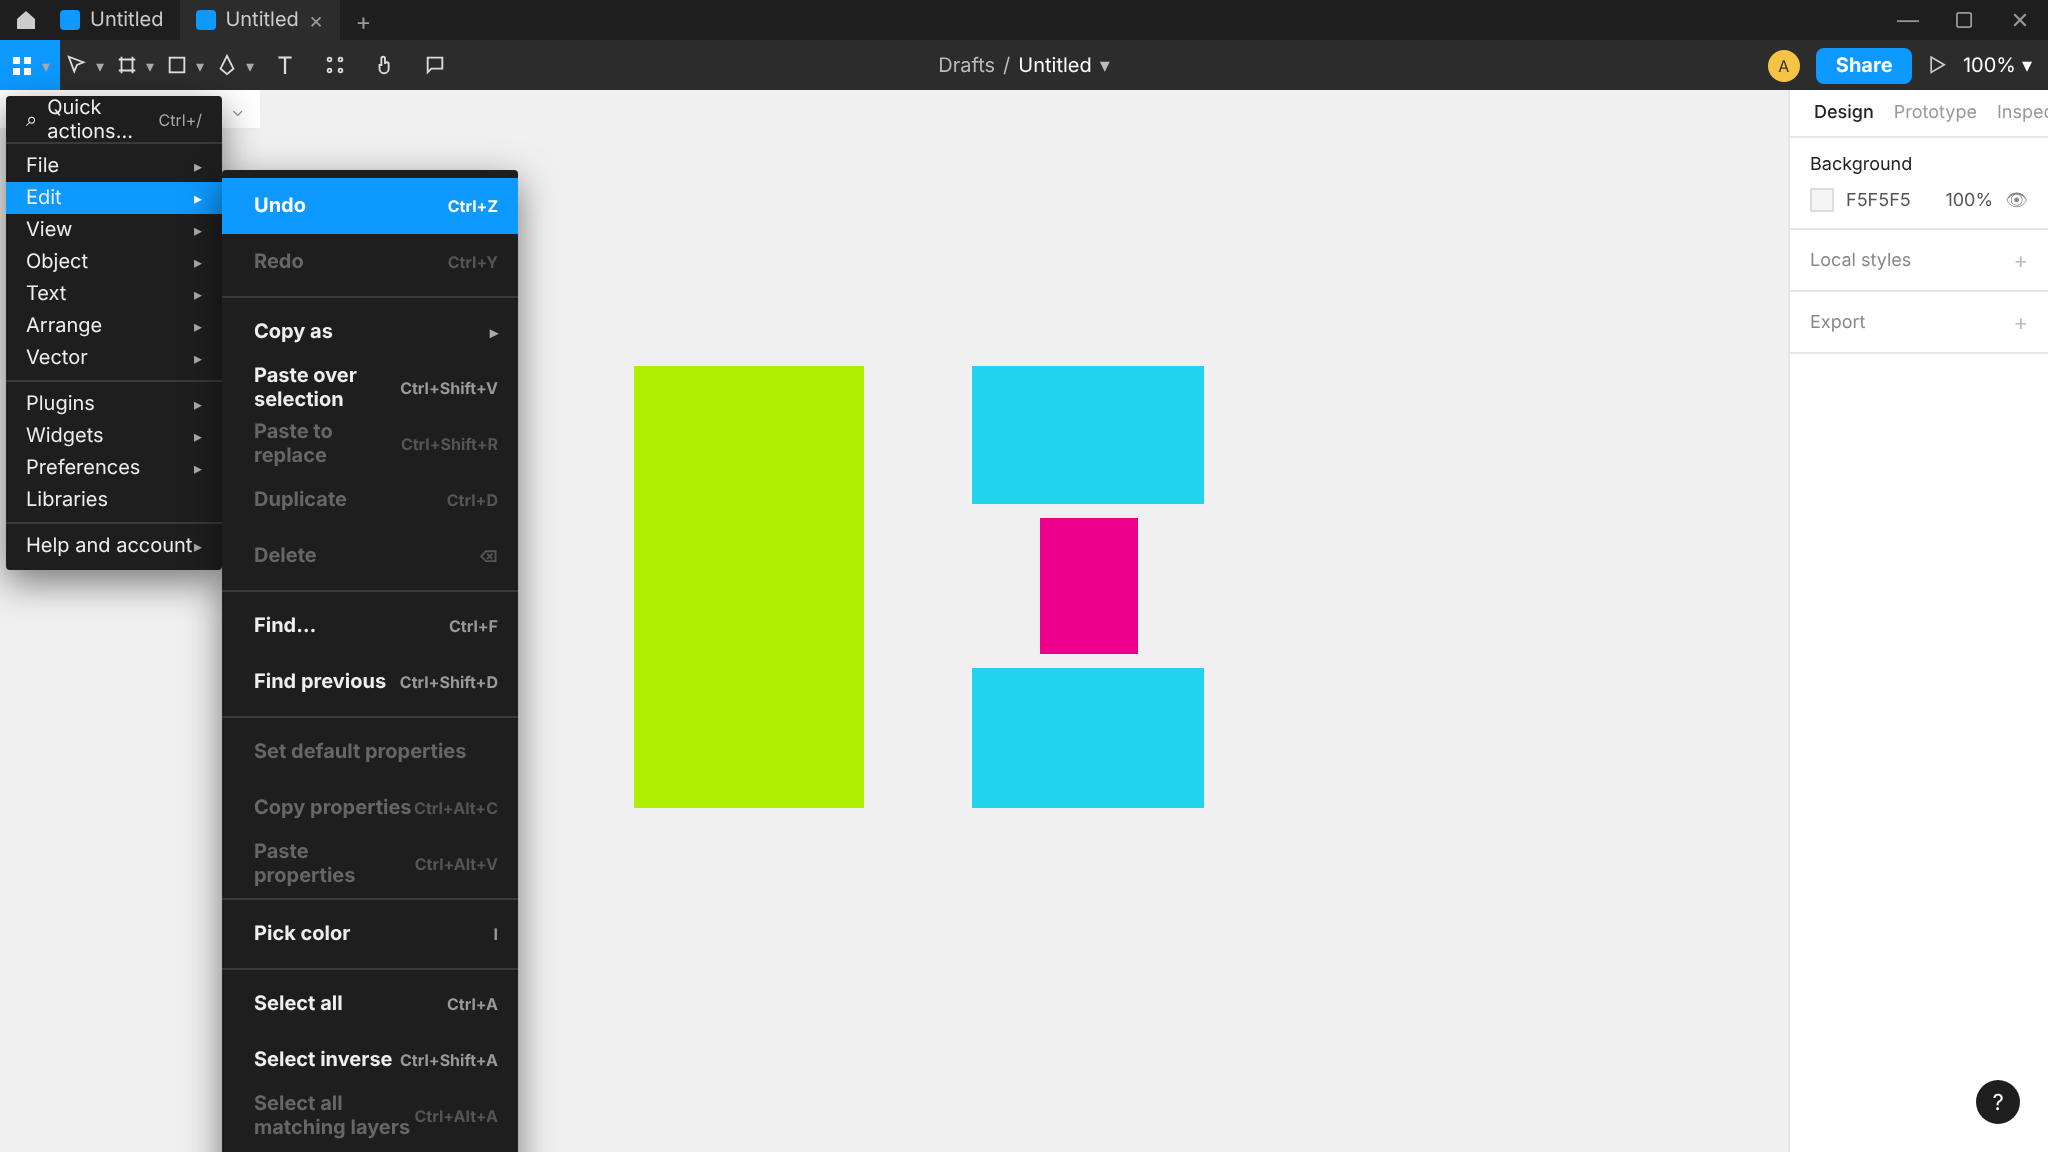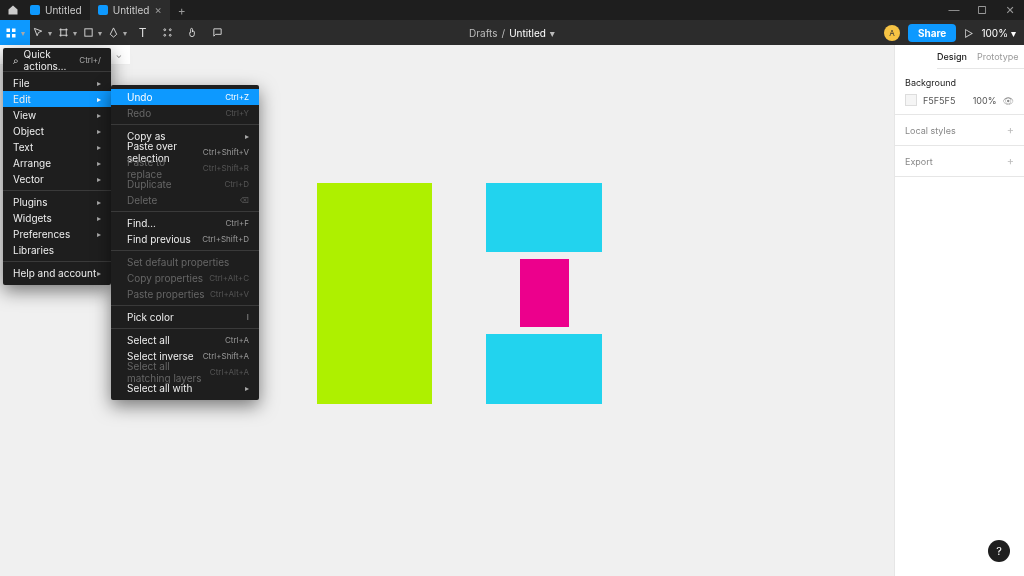--- a/index.html
+++ b/index.html
@@ -31,21 +31,21 @@
 
 
 .canvas-area { position: absolute; top: 45px; left: 0; right: 130px; bottom: 0; background: #f0f0f0; }
 .page-title-bar { position: absolute; top: 0; left: 0; width: 130px; height: 20px; background: #fff; display: flex; align-items: center; padding: 0 8px; font-size: 10px; justify-content: space-between; color: #333; border-bottom: 1px solid #eee; }
 .page-title-bar .caret { font-size: 8px; color: #888; }
 
 .canvas-shape { position: absolute; }
 
 
 .right-panel { position: absolute; top: 45px; right: 0; width: 130px; bottom: 0; background: #fff; border-left: 1px solid #e6e6e6; }
-.panel-tabs { display: flex; height: 24px; align-items: center; border-bottom: 1px solid #e6e6e6; padding: 0 0; gap: 10px; margin-left: 42px; }
+.panel-tabs { display: flex; height: 24px; align-items: center; border-bottom: 1px solid #e6e6e6; padding: 0 12px; gap: 10px; }
 .panel-tabs span { font-size: 9px; color: #999; }
 .panel-tabs span.active { color: #222; font-weight: 500; }
 .panel-section { padding: 8px 10px; border-bottom: 1px solid #e6e6e6; }
 .panel-section .sec-title { font-size: 9px; color: #222; }
 .bg-row { display: flex; align-items: center; margin-top: 6px; gap: 6px; font-size: 9px; color: #555; }
 .bg-row .swatch { width: 12px; height: 12px; border: 1px solid #ddd; background: #f5f5f5; }
 .bg-row .opacity { margin-left: auto; }
 .bg-row .eye { color: #888; }
 .panel-row { display: flex; align-items: center; justify-content: space-between; padding: 8px 10px; border-bottom: 1px solid #e6e6e6; font-size: 9px; color: #888; }
 .panel-row .plus { color: #bbb; font-size: 11px; }
@@ -56,21 +56,21 @@
 .menu-item.highlight { background: #0d99ff; }
 .menu-item .arrow { font-size: 8px; color: #aaa; }
 .menu-item.highlight .arrow { color: #fff; }
 .menu-item .shortcut { font-size: 8px; color: #aaa; }
 .menu-sep { height: 1px; background: #3a3a3a; margin: 3px 0; }
 .menu-item.search { gap: 5px; }
 .menu-item.search .mag { font-size: 10px; }
 
 
 .submenu { position: absolute; top: 85px; left: 111px; width: 148px; background: #1e1e1e; border-radius: 2px; color: #eee; font-size: 10px; padding: 4px 0; box-shadow: 0 6px 18px rgba(0,0,0,0.5); z-index: 100; }
-.submenu .menu-item { padding: 3px 10px 3px 16px; height: 16px; }
+.submenu .menu-item { padding: 3px 10px 3px 16px; height: 28px; font-weight: bold; }
 .submenu .menu-item.disabled { color: #666; }
 .submenu .menu-item.disabled .shortcut { color: #555; }
 .submenu .menu-item.highlight { background: #0d99ff; color: #fff; }
 .submenu .menu-item .shortcut { font-size: 8px; color: #999; }
 .submenu .menu-item.highlight .shortcut { color: #fff; }
 
 .help-fab { position: absolute; bottom: 14px; right: 14px; width: 22px; height: 22px; border-radius: 50%; background: #1e1e1e; color: #fff; display: flex; align-items: center; justify-content: center; font-size: 11px; }
 </style>
 </head>
 <body>

